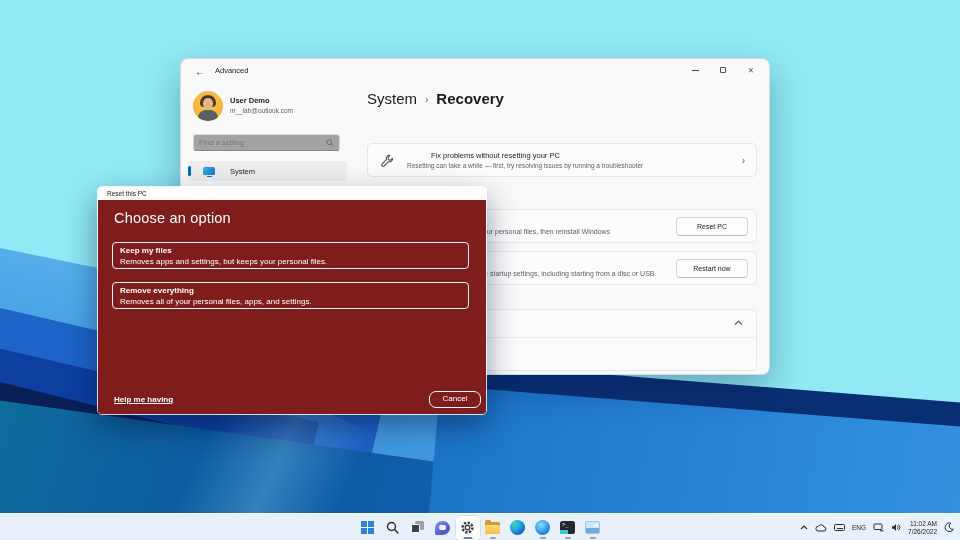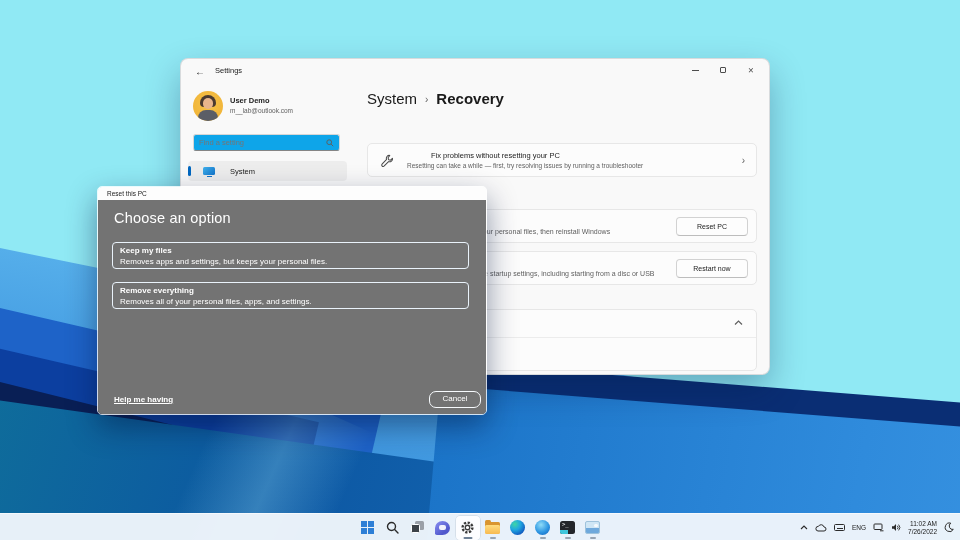--- a/index.html
+++ b/index.html
@@ -39,21 +39,21 @@
 
   
   .avatar { position:absolute; left:12px; top:32px; width:30px; height:30px; border-radius:50%;
     background:radial-gradient(circle at 50% 42%,#F6C44A 0%,#EFAF33 100%); overflow:hidden; }
   .avatar-hair { position:absolute; left:7px; top:4px; width:16px; height:12px; border-radius:8px 8px 4px 4px; background:#4A3A30; }
   .avatar-face { position:absolute; left:10px; top:7px; width:10px; height:11px; border-radius:5px; background:#E8B58C; }
   .avatar-body { position:absolute; left:5px; top:19px; width:20px; height:12px; border-radius:8px 8px 0 0; background:#5B5E66; }
   .user-name { position:absolute; left:49px; top:37px; font-size:7.5px; font-weight:bold; color:#1b1b1b; }
   .user-email { position:absolute; left:49px; top:48px; font-size:6.5px; color:#5f5f5f; }
 
-  .search-box { position:absolute; left:12px; top:75px; width:147px; height:17px; background:#0ea5e9;
+  .search-box { position:absolute; left:12px; top:75px; width:147px; height:17px; background:#a3a3a3;
     border:1px solid #D6D6D6; border-bottom:1px solid #858585; border-radius:3px; }
   .search-box input { position:absolute; left:5px; top:1px; width:125px; height:13px; border:none; outline:none;
     font-size:7.5px; color:#1b1b1b; font-family:"Liberation Sans",sans-serif; background:transparent; }
   .search-glyph { position:absolute; right:5px; top:4px; }
 
   .nav-item { position:absolute; left:7px; top:102px; width:159px; height:20px; background:#EDEDED; border-radius:4px; }
   .nav-accent { position:absolute; left:0; top:5px; width:3px; height:10px; border-radius:2px; background:#0067C0; }
   .nav-ico { position:absolute; left:15px; top:6px; width:12px; height:8px; border-radius:1.5px;
     background:linear-gradient(135deg,#41B1EC,#1273C9); }
   .nav-ico::after { content:""; position:absolute; left:3.5px; top:8.5px; width:5px; height:1.5px; background:#1273C9; }
@@ -84,21 +84,21 @@
 
   .expander-card { top:224px; height:62px; }
   .expander-top { position:absolute; left:0; top:0; width:100%; height:28px; border-bottom:1px solid #ECECEC; }
   .chev-up { position:absolute; right:13px; top:10px; }
 
   
   #reset-dialog { position:absolute; left:97px; top:186px; width:390px; height:229px; border-radius:5px;
     overflow:hidden; box-shadow:0 12px 30px rgba(0,20,60,.45); border:1px solid rgba(255,255,255,.8); }
   .dlg-titlebar { height:13px; background:#FDFDFD; position:relative; }
   .dlg-title { position:absolute; left:9px; top:3px; font-size:6.5px; color:#1b1b1b; }
-  .dlg-body { position:relative; height:216px; background:#737373;padding-left:31px; }
+  .dlg-body { position:relative; height:216px; background:#7f1d1d;padding-left:31px; }
   .dlg-heading { position:absolute; left:16px; top:10px; font-size:14.5px; font-weight:300; letter-spacing:.2px; color:#fff; }
   .dlg-option { position:absolute; left:14px; width:357px; height:27px; border:1.5px solid #EAF3FB;
     border-radius:4px; color:#fff; padding:3px 0 0 7px; }
   .dlg-opt1 { top:42px; } .dlg-opt2 { top:82px; }
   .opt-title { font-size:8px; font-weight:bold; line-height:10.5px; }
   .opt-desc { font-size:8px; line-height:10.5px; }
   .dlg-help { position:absolute; left:16px; top:195px; font-size:8px; font-weight:600; color:#fff; text-decoration:underline; }
   .dlg-cancel { position:absolute; left:331px; top:191px; width:52px; height:17px; border:1.5px solid #F7FAFD;
     border-radius:7px; font-size:8px; color:#fff; text-align:center; line-height:14px; }
 
@@ -156,21 +156,21 @@
   <div class="wp wp-teal"></div>
   <div class="wp wp-beam"></div>
   <div class="wp wp-rbottom"></div>
   <div class="wp wp-navy"></div>
 
   <div id="settings-window">
     <div class="win-titlebar">
       <div class="back-btn">
         <span>←</span>
       </div>
-      <span class="win-title">Settings</span>
+      <span class="win-title">Advanced</span>
       <div class="win-controls">
         <div class="win-ctl">
             <span class="glyph-min"></span>
           </div>
         <div class="win-ctl">
             <span class="glyph-max"></span>
           </div>
         <div class="win-ctl">
             <span class="glyph-close">✕</span>
           </div>

